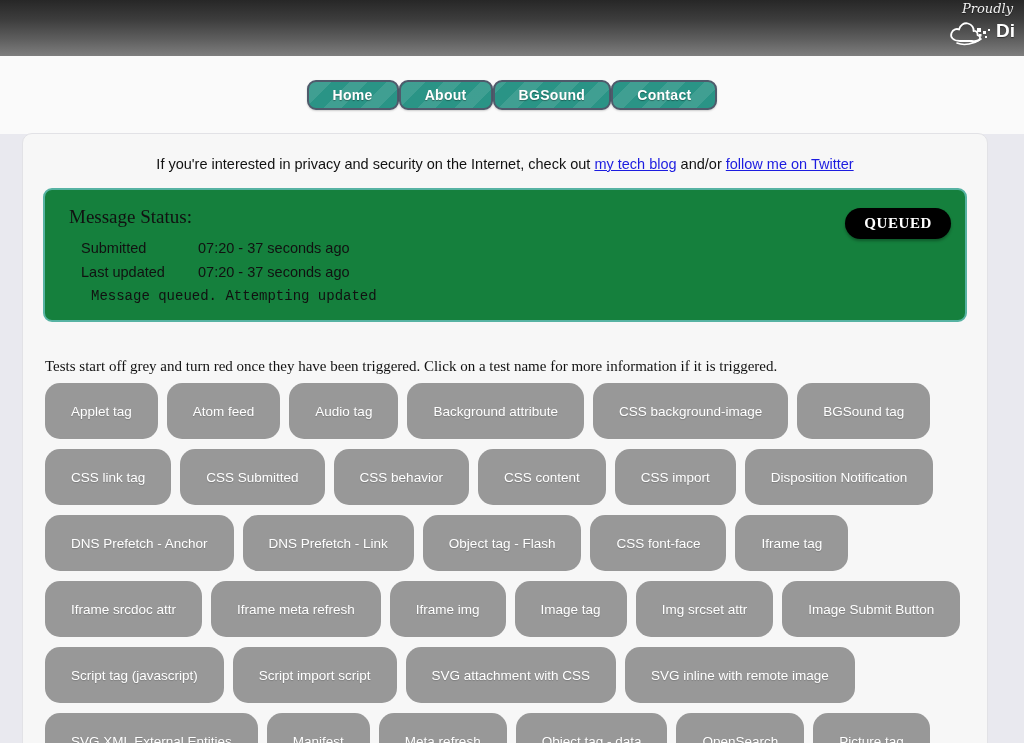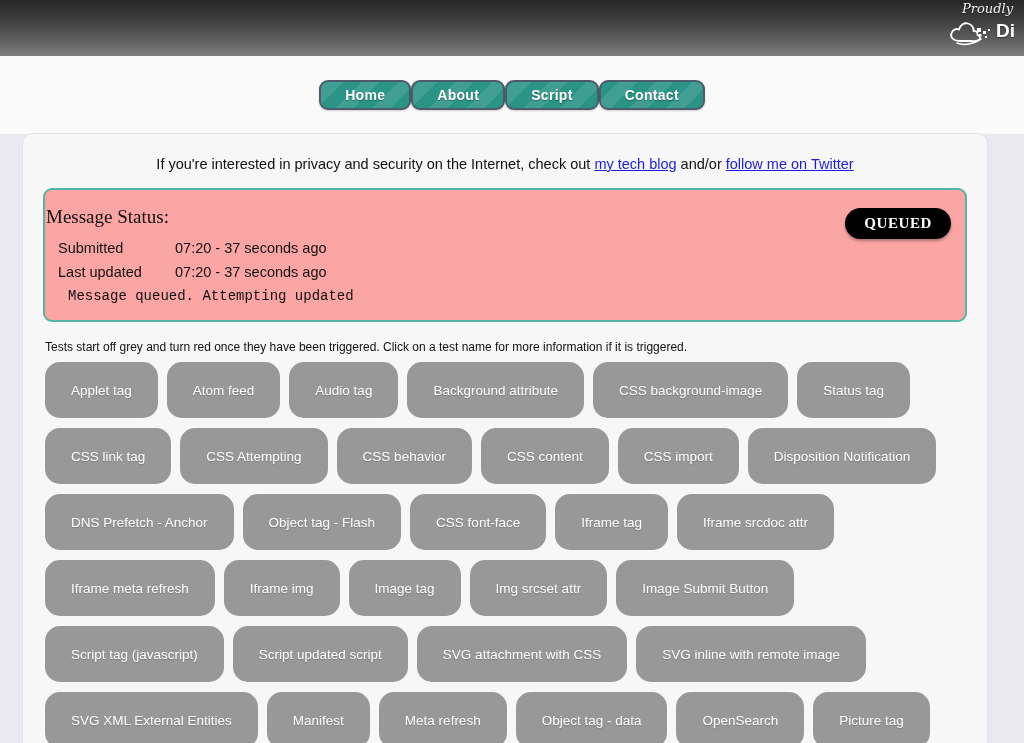--- a/index.html
+++ b/index.html
@@ -121,23 +121,23 @@
   .intro-line a {
     color: #1c1ce0;
     text-decoration: underline;
   }
 
   
   .status-box {
     position: relative;
     border: 2px solid #57b3a3;
     border-radius: 9px;
-    background: #fca5a5;
-    padding: 14px 18px 16px 1px;
-    margin-bottom: 18px;
+    background: #15803d;
+    padding: 14px 18px 16px 24px;
+    margin-bottom: 36px;
   }
   .status-heading {
     font-family: "Liberation Serif", serif;
     font-size: 19px;
     color: #111;
     margin: 2px 0 12px 0;
   }
   .status-badge {
     position: absolute;
     right: 14px;
@@ -164,23 +164,24 @@
   .status-message {
     font-family: "Liberation Mono", "DejaVu Sans Mono", monospace;
     font-size: 14px;
     color: #111;
     margin-left: 22px;
     margin-top: 4px;
   }
 
   
   .tests-note {
-    font-size: 12px;
+    font-size: 15px;
     color: #111;
     margin: 0 0 8px 2px;
+    font-family: Liberation Serif, serif;
   }
   .tag-wrap {
     display: flex;
     flex-wrap: wrap;
     gap: 10px 9px;
     margin-left: 2px;
   }
   .test-tag {
     background: #989898;
     color: #ffffff;
@@ -212,21 +213,21 @@
         <rect x="40" y="9" width="2" height="2" fill="#ffffff"></rect>
       </svg>
     </span>
     <div class="sponsor-brand">Di</div>
   </div>
 </div>
 
 <div class="nav-strip">
   <a class="nav-btn">Home</a>
   <a class="nav-btn">About</a>
-  <a class="nav-btn">Script</a>
+  <a class="nav-btn">BGSound</a>
   <a class="nav-btn">Contact</a>
 </div>
 
 <div class="content-panel">
 
   <div class="intro-line">
     <span>If you're interested in privacy and security on the Internet, check out </span><a>my tech blog</a><span> and/or </span><a>follow me on Twitter</a>
   </div>
 
   <div class="status-box">
@@ -246,39 +247,40 @@
   </div>
 
   <div class="tests-note">Tests start off grey and turn red once they have been triggered. Click on a test name for more information if it is triggered.</div>
 
   <div class="tag-wrap" id="tag-wrap">
       <div class="test-tag">Applet tag</div>
       <div class="test-tag">Atom feed</div>
       <div class="test-tag">Audio tag</div>
       <div class="test-tag">Background attribute</div>
       <div class="test-tag">CSS background-image</div>
-      <div class="test-tag">Status tag</div>
+      <div class="test-tag">BGSound tag</div>
       <div class="test-tag">CSS link tag</div>
-      <div class="test-tag">CSS Attempting</div>
+      <div class="test-tag">CSS Submitted</div>
       <div class="test-tag">CSS behavior</div>
       <div class="test-tag">CSS content</div>
       <div class="test-tag">CSS import</div>
       <div class="test-tag">Disposition Notification</div>
       <div class="test-tag">DNS Prefetch - Anchor</div>
+      <div class="test-tag">DNS Prefetch - Link</div>
       <div class="test-tag">Object tag - Flash</div>
       <div class="test-tag">CSS font-face</div>
       <div class="test-tag">Iframe tag</div>
       <div class="test-tag">Iframe srcdoc attr</div>
       <div class="test-tag">Iframe meta refresh</div>
       <div class="test-tag">Iframe img</div>
       <div class="test-tag">Image tag</div>
       <div class="test-tag">Img srcset attr</div>
       <div class="test-tag">Image Submit Button</div>
       <div class="test-tag">Script tag (javascript)</div>
-      <div class="test-tag">Script updated script</div>
+      <div class="test-tag">Script import script</div>
       <div class="test-tag">SVG attachment with CSS</div>
       <div class="test-tag">SVG inline with remote image</div>
       <div class="test-tag">SVG XML External Entities</div>
       <div class="test-tag">Manifest</div>
       <div class="test-tag">Meta refresh</div>
       <div class="test-tag">Object tag - data</div>
       <div class="test-tag">OpenSearch</div>
       <div class="test-tag">Picture tag</div>
       <div class="test-tag">Return Receipt</div>
       <div class="test-tag">RSS feed</div>

